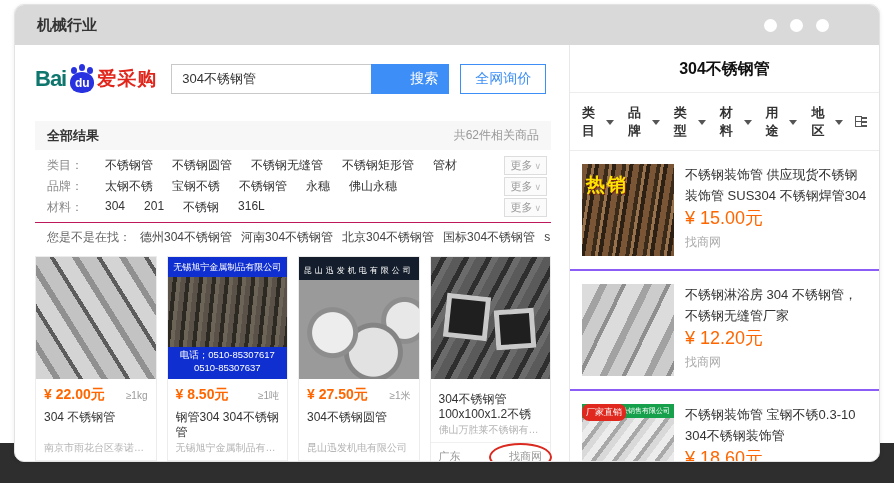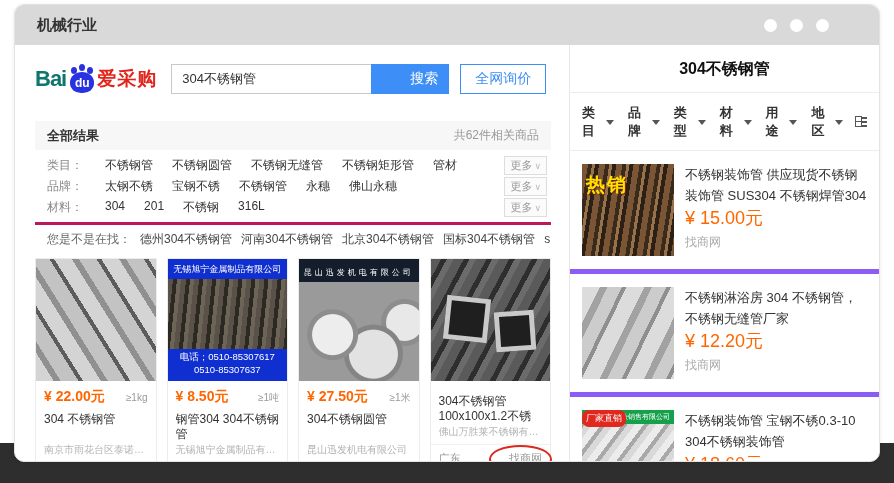--- a/index.html
+++ b/index.html
@@ -47,21 +47,21 @@
   .filters { padding:5px 0 4px 0; }
   .f-row { display:flex; align-items:center; height:21px; padding:0 4px 0 12px; }
   .f-label { width:58px; flex:none; font-size:12px; color:#888; }
   .f-opts { display:flex; gap:19px; font-size:12px; color:#333; white-space:nowrap; overflow:hidden; }
   .f-opt { cursor:pointer; }
   .more-btn { margin-left:auto; flex:none; font-size:11px; color:#999; border:1px solid #ddd; background:#fbfbfb;
     padding:1px 5px; cursor:pointer; font-family:inherit; display:flex; align-items:center; gap:2px; }
   .chev { font-size:9px; color:#bbb; }
 
   
-  .suggest-row { border-top:3px solid #be185d; padding:6px 0 5px 12px; display:flex; gap:9px;
+  .suggest-row { border-top:1px solid #be185d; padding:6px 0 5px 12px; display:flex; gap:9px;
     font-size:12px; white-space:nowrap; overflow:hidden; }
   .sg-label { color:#666; }
   .sg-item { color:#444; cursor:pointer; }
 
   
   .cards { display:flex; gap:10px; margin-top:5px; }
   .card { flex:1; min-width:0; border:1px solid #ececec; background:#fff; }
   .card-img { height:122px; position:relative; overflow:hidden; }
   .pimg1 { background:#6e6e6e; background-image:repeating-linear-gradient(58deg,#d4d4d4 0 15px,#909090 15px 21px,#c3c3c3 21px 36px,#5c5c5c 36px 40px); }
   .pimg2 { background:#0f2fd0; display:flex; flex-direction:column; }
@@ -96,21 +96,21 @@
   .panel-title { text-align:center; font-size:16px; font-weight:700; color:#111; padding:14px 0 12px; border-bottom:1px solid #ededed; }
   .panel-filters { display:flex; align-items:center; padding:11px 12px 10px; border-bottom:1px solid #ededed; gap:14px; }
   .pf-item { display:flex; align-items:center; gap:4px; font-size:13px; font-weight:700; color:#333; cursor:pointer; }
   .caret { width:0; height:0; border-left:4px solid transparent; border-right:4px solid transparent; border-top:5px solid #555; }
   .grid-icon { position:relative; width:14px; height:12px; margin-left:-2px; cursor:pointer; }
   .grid-icon::before { content:""; position:absolute; left:0; top:0; width:5px; height:4px; border:1px solid #555; }
   .grid-icon::after { content:""; position:absolute; left:0; bottom:1px; width:5px; height:4px; border:1px solid #555; }
   .grid-lines { position:absolute; right:0; top:1px; width:6px; height:2px; background:#555;
     box-shadow:0 4px 0 #555, 0 8px 0 #555; }
 
-  .listing { display:flex; gap:11px; padding:13px 12px; border-bottom:5px solid #8b5cf6; }
+  .listing { display:flex; gap:11px; padding:13px 12px; border-bottom:2px solid #8b5cf6; }
   .limg { width:92px; height:92px; flex:none; position:relative; overflow:hidden; }
   .limg1 { background:#3a2a1c; background-image:repeating-linear-gradient(99deg,#7a5636 0 6px,#3a2a1a 6px 10px,#96714b 10px 13px,#2c2014 13px 17px); }
   .hot-badge { position:absolute; left:4px; top:8px; color:#ffe400; font-size:19px; font-weight:800; letter-spacing:2px;
     text-shadow:1px 1px 0 #7c1f10; }
   .limg2 { background:#bdbdbd; background-image:repeating-linear-gradient(116deg,#dcdcdc 0 16px,#a2a2a2 16px 23px,#cccccc 23px 36px,#8f8f8f 36px 40px); }
   .limg3 { background:#f2f2f2; background-image:repeating-linear-gradient(127deg,#ececec 0 7px,#a8a8a8 7px 11px,#d9d9d9 11px 17px); }
   .banner-green { position:absolute; top:0; left:0; right:0; background:#17a04b; color:#fff; font-size:7px;
     text-align:center; padding:2px 0; white-space:nowrap; overflow:hidden; }
   .ribbon { position:absolute; background:#e0281e; color:#fff; font-size:9px; padding:2px 4px; white-space:nowrap; }
   .ribbon-tl { left:0; top:0;border-radius:7px; }

